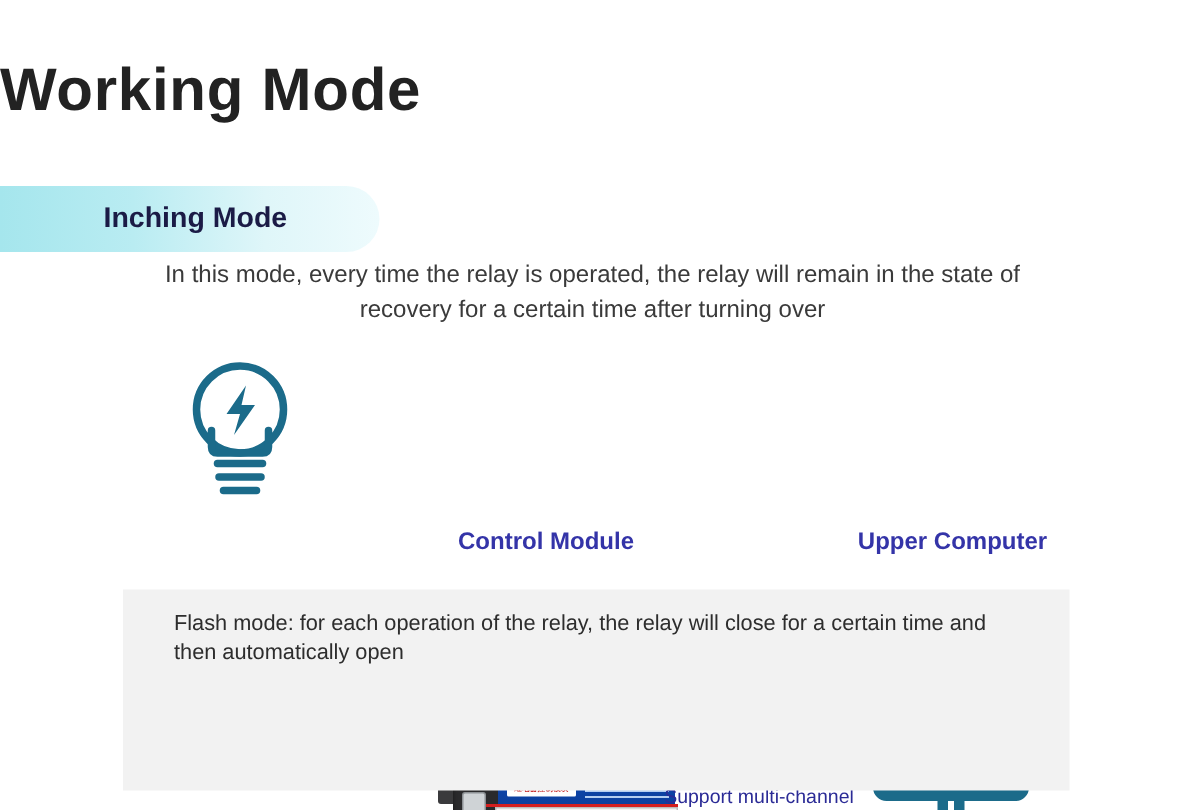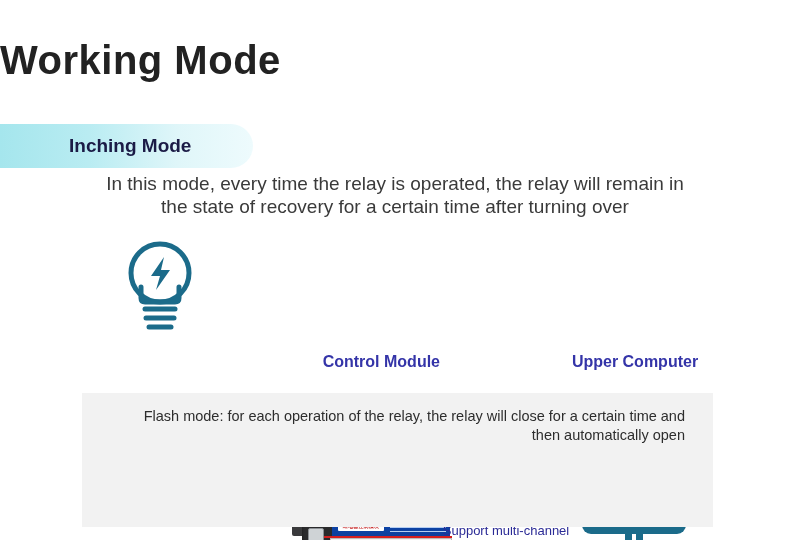--- a/index.html
+++ b/index.html
@@ -48,21 +48,21 @@
     color: #1b1b46;
   }
 
   
   .intro {
     position: absolute;
     top: 172px;
     left: 95px;
     width: 600px;
     text-align: center;
-    font-size: 19px;
+    font-size: 16px;
     line-height: 23px;
     color: #3a3a3a;
   }
 
   
   .diagram {
     position: absolute;
     top: 230px;
     left: 0;
     width: 790px;
@@ -269,34 +269,33 @@
   }
   .caption {
     position: absolute;
     font-size: 16px;
     font-weight: 600;
     color: #3434a8;
     text-align: center;
     white-space: nowrap;
   }
   .cap-0 { left: 80px;  width: 150px; }
-  .cap-1 { left: 288px; width: 152px; text-align: right; }
+  .cap-1 { left: 288px; width: 152px; }
   .cap-2 { left: 554px; width: 162px; }
 
   
   .notes-panel {
     position: absolute;
     left: 82px;
     top: 393px;
     width: 631px;
     height: 134px;
     background: #f2f2f2;
     box-sizing: border-box;
     padding: 14px 28px 0 34px;
-    text-align: right;
   }
   .note {
     font-size: 14.5px;
     line-height: 19px;
     color: #2d2d2d;
     margin-bottom: 11px;
   }
   .note:last-child { margin-bottom: 0; }
 </style>
 </head>

